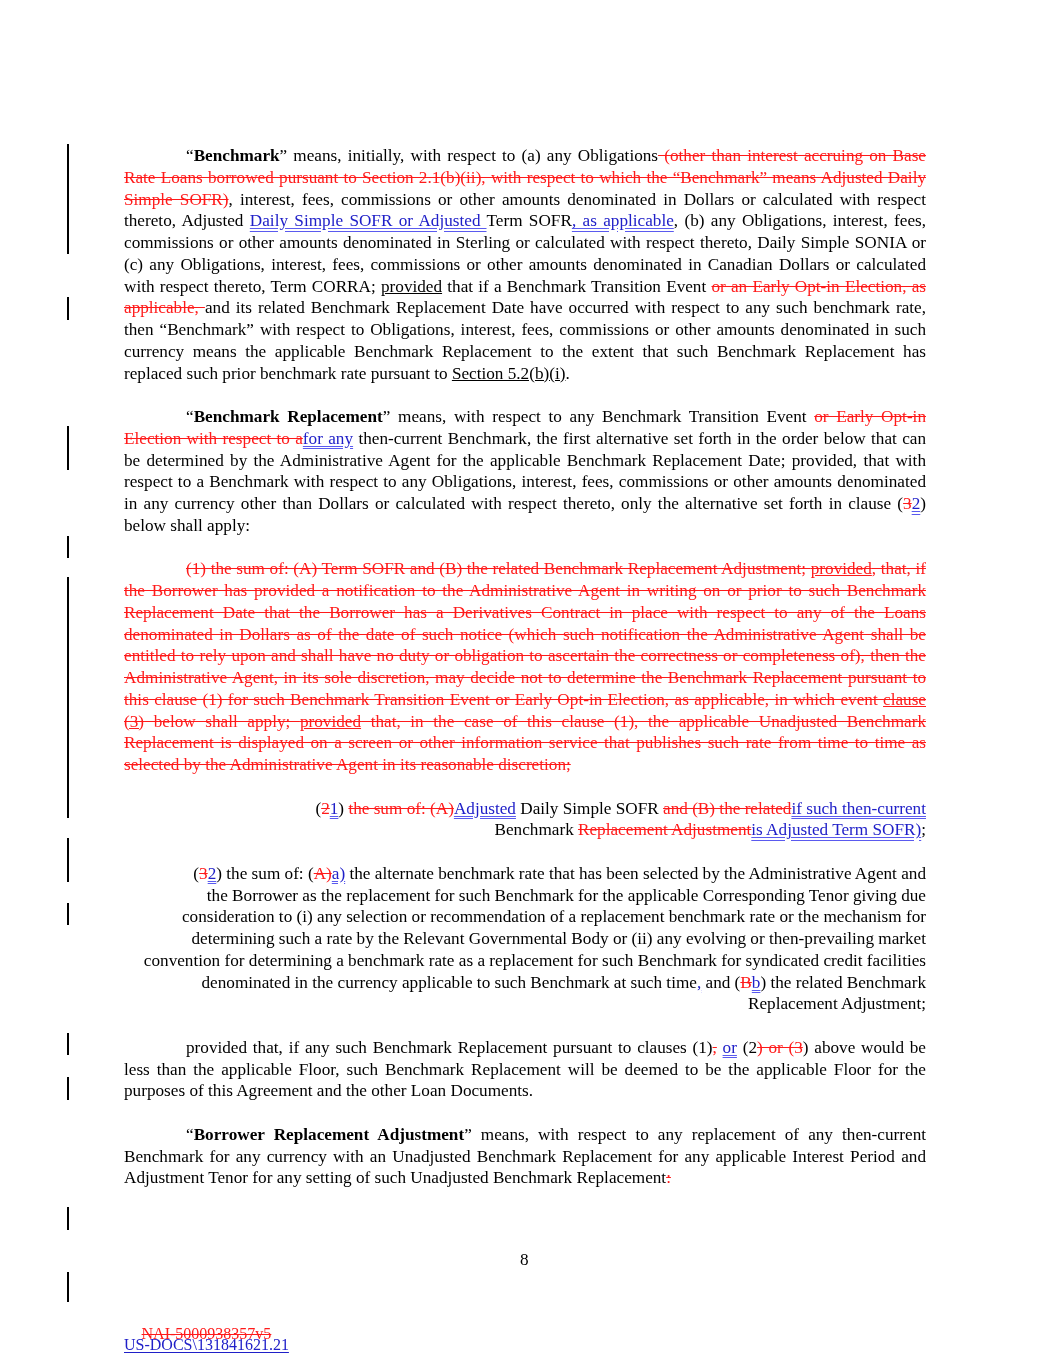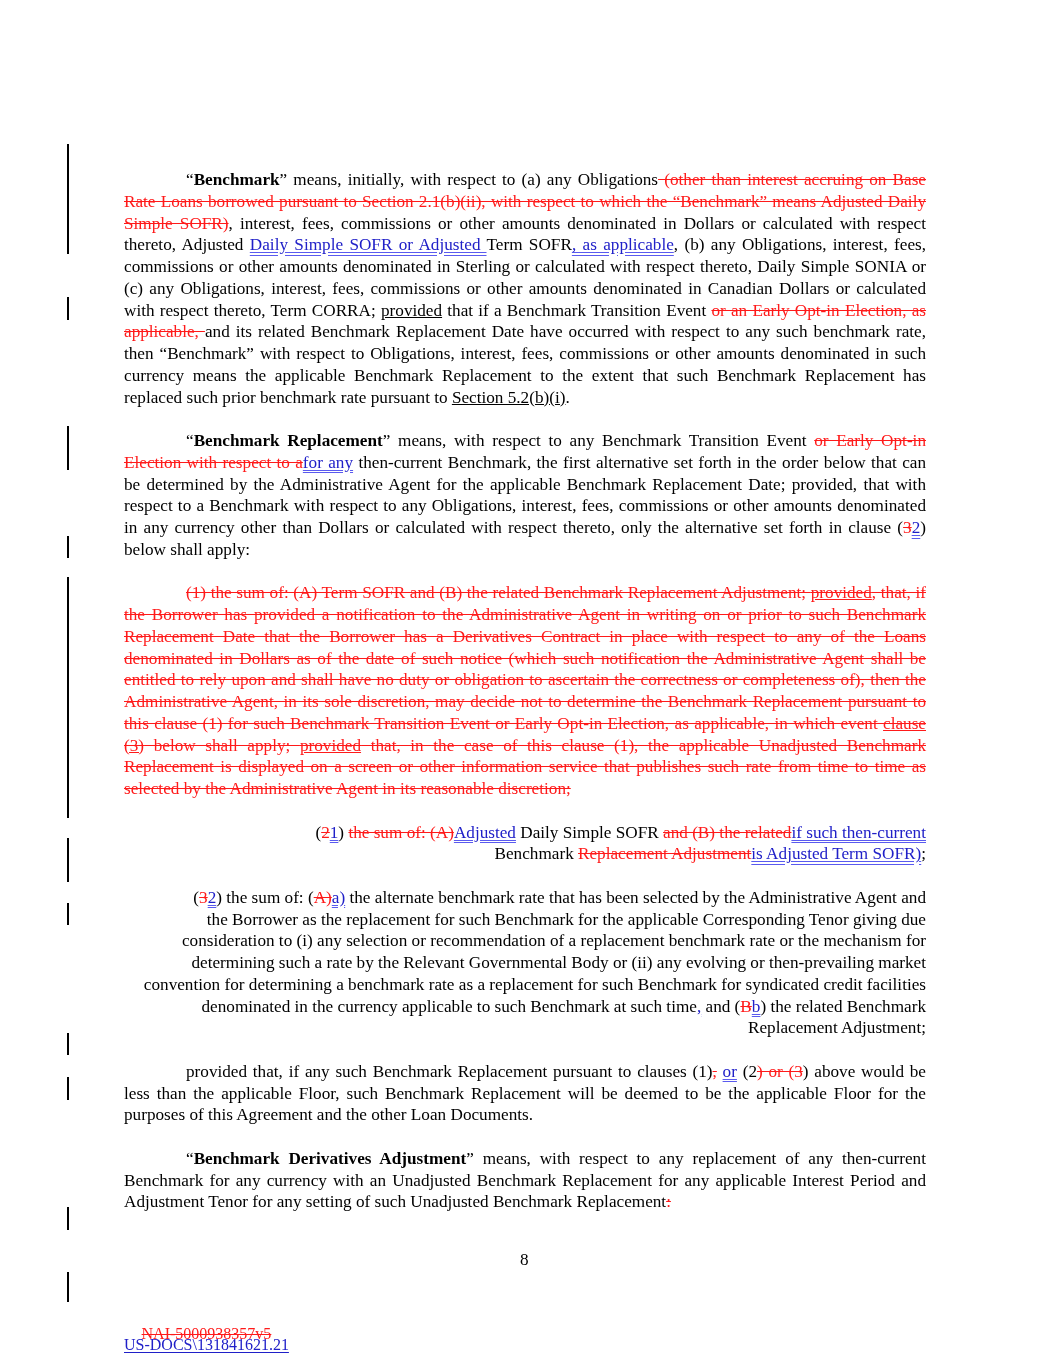--- a/index.html
+++ b/index.html
@@ -1,19 +1,19 @@
 <!DOCTYPE html>
 <html><head>
 <meta charset="utf-8">
 <style>
   html, body { margin: 0; padding: 0; background: #ffffff; }
   body { width: 1055px; height: 1365px; position: relative; overflow: hidden;
          font-family: "Liberation Serif", "DejaVu Serif", serif; color: #000; }
   .page { position: absolute; left: 124px; top: 145px; width: 802px;
-          font-size: 17.2px; line-height: 21.75px; margin-top: 24px; }
+          font-size: 17.2px; line-height: 21.75px; }
   p { margin: 0; text-align: justify; text-indent: 62px; }
   p.left { text-align: right; }
   .gap { height: 21.75px; }
   b { font-weight: bold; }
   .del { color: #ff1a1a; text-decoration: line-through; text-decoration-color: #ff1a1a; }
   .ins { color: #2020c8; text-decoration: underline double; text-decoration-color: #5a5aef; text-underline-offset: 2px; }
   .u { text-decoration: underline; }
   .del.u { text-decoration: line-through underline; }
   .bar { position: absolute; left: 67px; width: 2px; background: #000; }
   .pagenum { position: absolute; left: 520px; top: 1250px; font-size: 17.2px; }
@@ -55,21 +55,21 @@
   <div class="gap"></div>
 
   <p class="left"><span>(</span><span class="del">3</span><span class="ins">2</span><span>) the sum of: (</span><span class="del">A)</span><span class="ins">a)</span><span> the alternate benchmark rate that has been selected by the Administrative Agent and the Borrower as the replacement for such Benchmark for the applicable Corresponding Tenor giving due consideration to (i) any selection or recommendation of a replacement benchmark rate or the mechanism for determining such a rate by the Relevant Governmental Body or (ii) any evolving or then-prevailing market convention for determining a benchmark rate as a replacement for such Benchmark for syndicated credit facilities denominated in the currency applicable to such Benchmark at such time</span><span class="ins">,</span><span> and (</span><span class="del">B</span><span class="ins">b</span><span>) the related Benchmark Replacement Adjustment;</span></p>
 
   <div class="gap"></div>
 
   <p><span>provided that, if any such Benchmark Replacement pursuant to clauses (1)</span><span class="del">,</span><span> </span><span class="ins">or</span><span> (2</span><span class="del">) or (3</span><span>) above would be less than the applicable Floor, such Benchmark Replacement will be deemed to be the applicable Floor for the purposes of this Agreement and the other Loan Documents.</span></p>
 
   <div class="gap"></div>
 
-  <p><span>“</span><b>Benchmark Derivatives Adjustment</b><span>” means, with respect to any replacement of any then-current Benchmark for any currency with an Unadjusted Benchmark Replacement for any applicable Interest Period and Adjustment Tenor for any setting of such Unadjusted Benchmark Replacement</span><span class="del">:</span></p>
+  <p><span>“</span><b>Borrower Replacement Adjustment</b><span>” means, with respect to any replacement of any then-current Benchmark for any currency with an Unadjusted Benchmark Replacement for any applicable Interest Period and Adjustment Tenor for any setting of such Unadjusted Benchmark Replacement</span><span class="del">:</span></p>
 
 </div>
 
 <div class="pagenum">8</div>
 
 <div class="footer">
   <div class="del">NAI-5000938357v5</div>
   <div class="ins">US-DOCS\131841621.21</div>
 </div>
 

